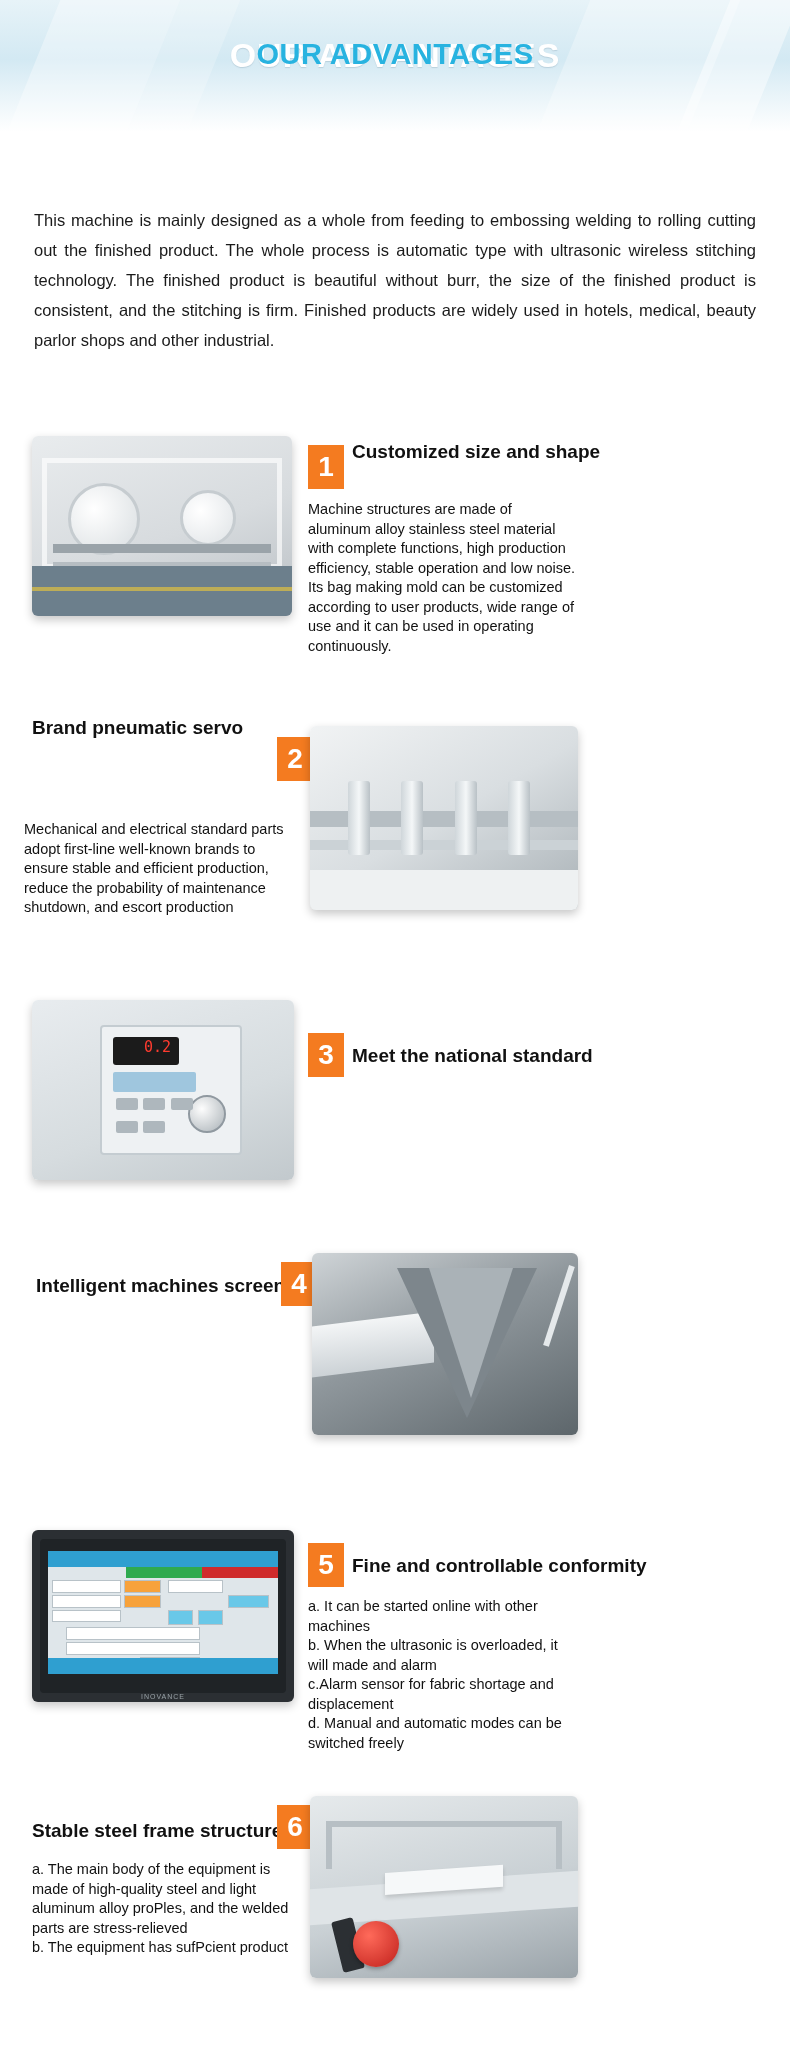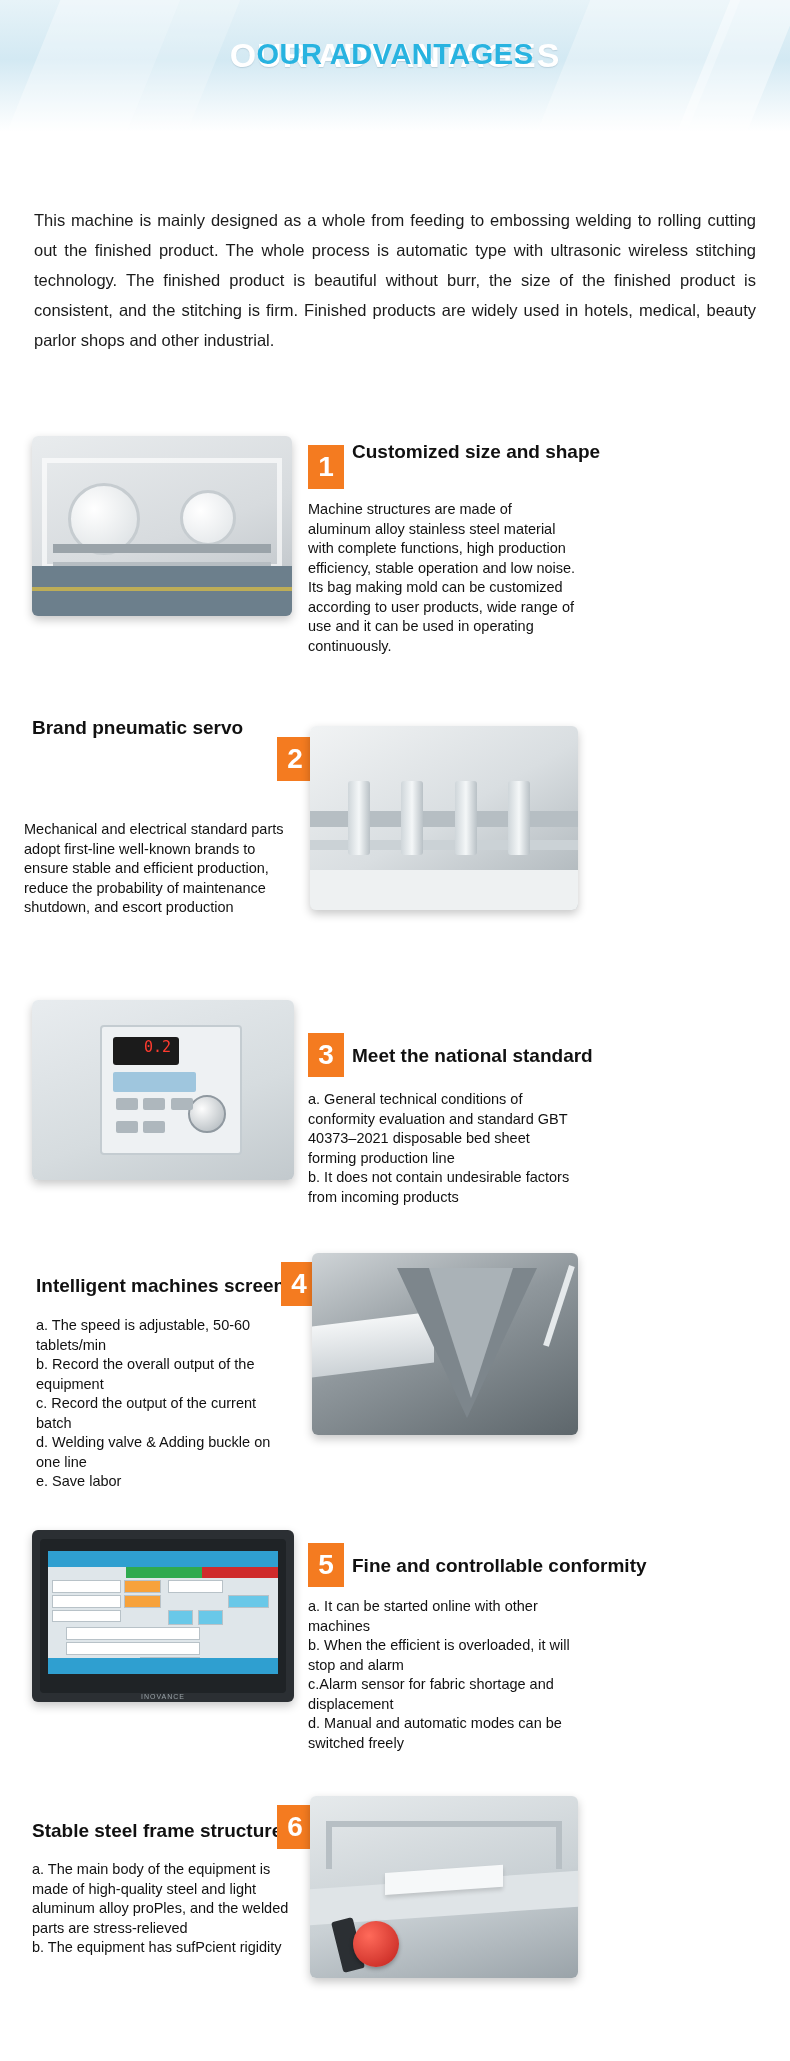--- a/index.html
+++ b/index.html
@@ -227,29 +227,22 @@
         <div class="btn" style="left:10%; bottom:34%;"></div>
         <div class="btn" style="left:30%; bottom:34%;"></div>
         <div class="btn" style="left:50%; bottom:34%;"></div>
         <div class="btn" style="left:10%; bottom:16%;"></div>
         <div class="btn" style="left:30%; bottom:16%;"></div>
       </div>
     </div>
   </div>
   <div class="badge" style="left:308px; top:1033px;">3</div>
   <div class="heading" style="left:352px; top:1045px;">Meet the national standard</div>
-  <div class="body-text" style="left:308px; top:1090px; width:272px; white-space:pre-line;">a. General technical conditions of conformity evaluation and standard GBT 40373–2021 disposable bed sheet forming production line
-b. It does not contain undesirable factors from incoming products</div>
 
   <div class="heading" style="left:36px; top:1275px;">Intelligent machines screen</div>
-  <div class="body-text" style="left:36px; top:1316px; width:258px; white-space:pre-line;">a. The speed is adjustable, 50-60 tablets/min
-b. Record the overall output of the equipment
-c. Record the output of the current batch
-d. Welding valve &amp; Adding buckle on one line
-e. Save labor</div>
   <div class="badge" style="left:281px; top:1262px;">4</div>
   <div class="photo p4" style="left:312px; top:1253px; width:266px; height:182px;">
     <div class="ph-inner">
       <div class="sheet"></div>
       <div class="blade"></div>
       <div class="blade2"></div>
       <div class="rod"></div>
     </div>
   </div>
 
@@ -273,27 +266,27 @@
         <div class="cell" style="left:8%; top:74%; width:58%; height:10%;"></div>
         <div class="cell cyan" style="left:40%; top:86%; width:26%; height:11%;"></div>
         <div class="scr-bottom"></div>
       </div>
       <div class="brand">INOVANCE</div>
     </div>
   </div>
   <div class="badge" style="left:308px; top:1543px;">5</div>
   <div class="heading" style="left:352px; top:1555px;">Fine and controllable conformity</div>
   <div class="body-text" style="left:308px; top:1597px; width:268px; white-space:pre-line;">a. It can be started online with other machines
-b. When the efficient is overloaded, it will stop and alarm
+b. When the ultrasonic is overloaded, it will made and alarm
 c.Alarm sensor for fabric shortage and displacement
 d. Manual and automatic modes can be switched freely</div>
 
   <div class="heading" style="left:32px; top:1820px;">Stable steel frame structure</div>
   <div class="body-text" style="left:32px; top:1860px; width:258px; white-space:pre-line;">a. The main body of the equipment is made of high-quality steel and light aluminum alloy proPles, and the welded parts are stress-relieved
-b. The equipment has sufPcient rigidity</div>
+b. The equipment has sufPcient product</div>
   <div class="badge" style="left:277px; top:1805px;">6</div>
   <div class="photo p6" style="left:310px; top:1796px; width:268px; height:182px;">
     <div class="ph-inner">
       <div class="frame"></div>
       <div class="belt"></div>
       <div class="stack"></div>
       <div class="rodb"></div>
       <div class="estop"></div>
     </div>
   </div>

